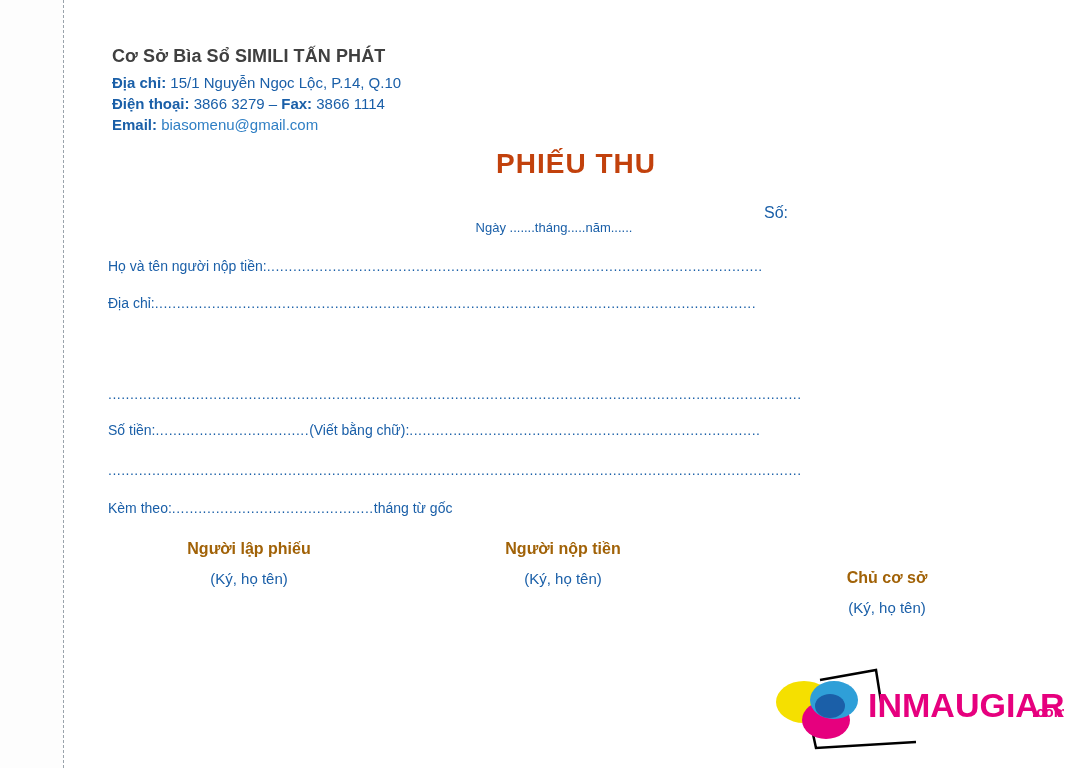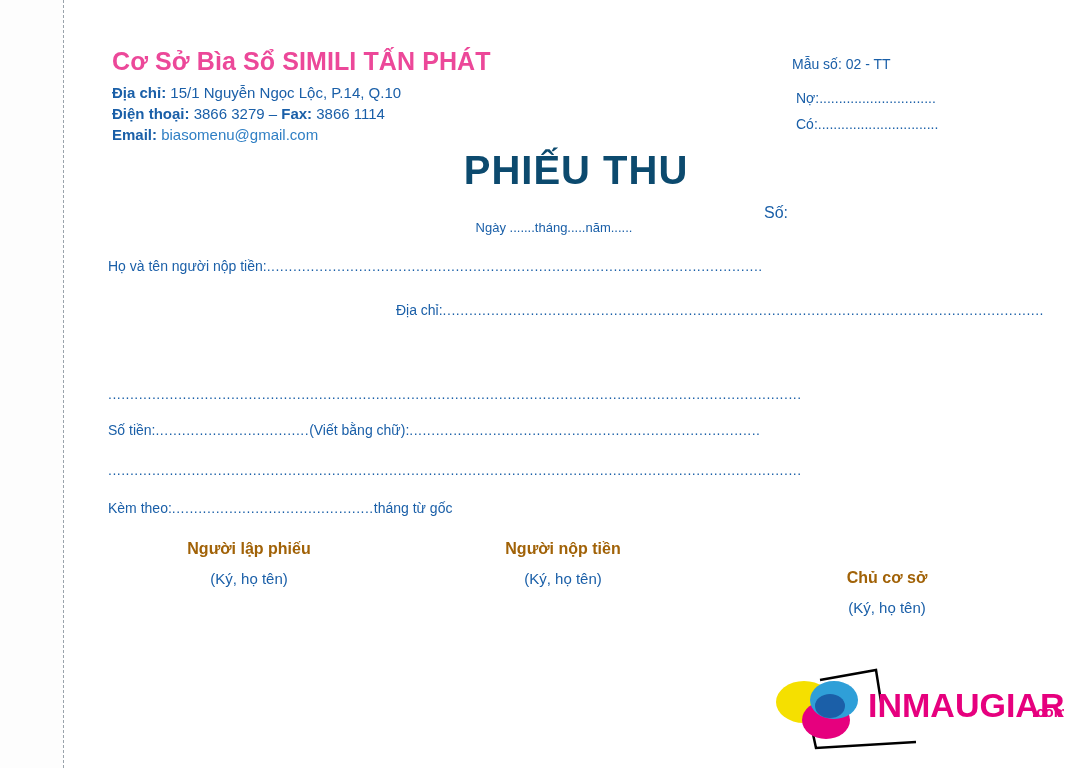--- a/index.html
+++ b/index.html
@@ -51,23 +51,23 @@
 
   
   .company {
     position: absolute;
     left: 48px;
     top: 44px;
     width: 520px;
     line-height: 1.42;
   }
   .company-name {
-    font-size: 25px;
-    font-weight: bold;
-    color: #ec4899;
+    font-size: 18px;
+    font-weight: bold;
+    color: #404040;
     letter-spacing: 0.1px;
     margin-bottom: 2px;
   }
   .company-line {
     font-size: 15px;
     color: #1a5fa8;
   }
   .company-line b {
     font-weight: bold;
   }
@@ -94,23 +94,23 @@
     white-space: nowrap;
   }
 
   
   .title {
     position: absolute;
     left: 0;
     top: 148px;
     width: 1024px;
     text-align: center;
-    font-size: 40px;
-    font-weight: bold;
-    color: #0c4a6e;
+    font-size: 28px;
+    font-weight: bold;
+    color: #c2410c;
     letter-spacing: 1px;
   }
   .date-line {
     position: absolute;
     left: 0;
     top: 220px;
     width: 980px;
     text-align: center;
     font-size: 13px;
     color: #1a5fa8;
@@ -130,21 +130,21 @@
     width: 936px;
     font-size: 14px;
     color: #1a5fa8;
     white-space: nowrap;
     overflow: hidden;
   }
   .row .lbl { }
   .dots { letter-spacing: 0.5px; }
 
   #row-name  { top: 258px; }
-  #row-addr  { top: 302px; text-align: right; }
+  #row-addr  { top: 295px; }
   #row-reason{ top: 344px; }
   #row-blank1{ top: 386px; }
   #row-amount{ top: 422px; }
   #row-blank2{ top: 462px; }
   #row-attach{ top: 500px; }
 
   
   .signatures {
     position: absolute;
     left: 44px;
@@ -200,25 +200,20 @@
         <span>3866 3279 –</span>
         <b>Fax:</b>
         <span>3866 1114</span>
       </div>
       <div class="company-line">
         <b>Email:</b>
         <span class="email-addr">biasomenu@gmail.com</span>
       </div>
     </div>
 
-    <div class="form-meta">
-      <div class="mau">Mẫu số: 02 - TT</div>
-      <div class="no">Nợ:..............................</div>
-      <div class="co">Có:...............................</div>
-    </div>
 
     <div class="title">PHIẾU THU</div>
     <div class="so-label">Số:</div>
     <div class="date-line">Ngày .......tháng.....năm......</div>
 
     <div class="row" id="row-name">
       <span class="lbl">Họ và tên người nộp tiền:</span><span class="dots">.................................................................................................................</span>
     </div>
 
     <div class="row" id="row-addr">

